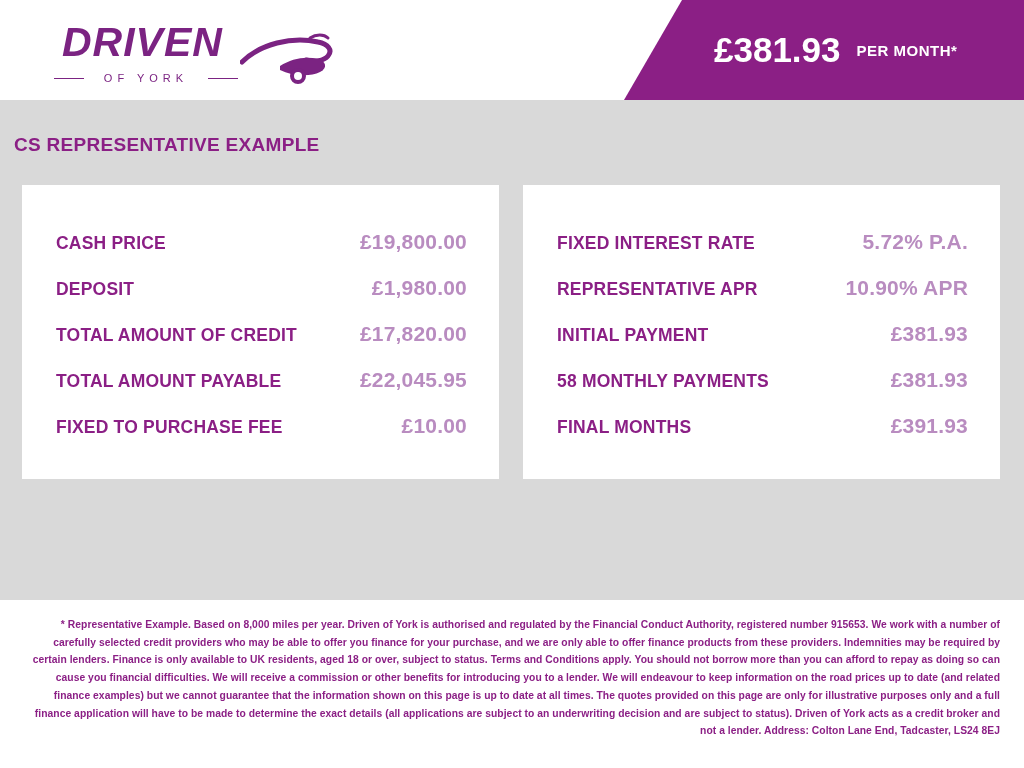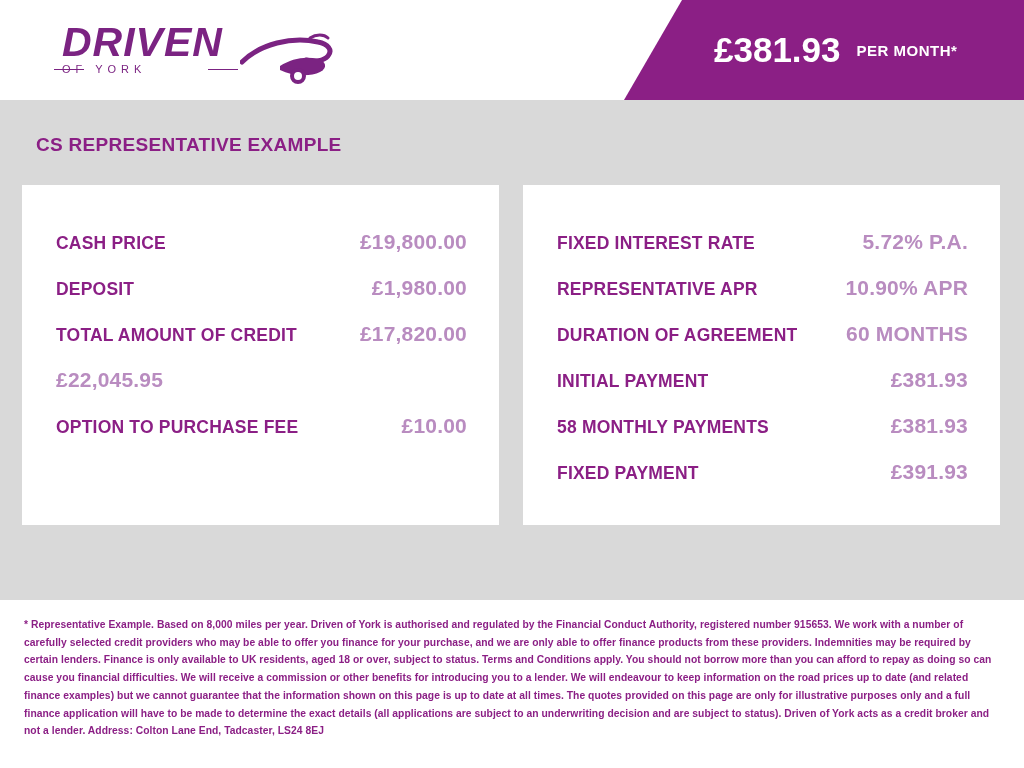--- a/index.html
+++ b/index.html
@@ -33,23 +33,25 @@
   }
   .logo-text {
     font-size: 41px;
     font-weight: bold;
     font-style: italic;
     letter-spacing: 1px;
     color: #7b2382;
     line-height: 1;
   }
   .logo-sub {
+    margin-top: 9px;
     font-size: 11px;
     letter-spacing: 5px;
     color: #7b2382;
+    text-align: center;
     width: 168px;
     position: relative;
   }
   .logo-sub:before, .logo-sub:after {
     content: "";
     position: absolute;
     top: 50%;
     width: 30px;
     height: 1px;
     background: #7b2382;
@@ -96,21 +98,21 @@
     background: #d9d9d9;
     padding: 0;
     height: 500px;
     position: relative;
   }
   .section-title {
     color: #8b1f85;
     font-size: 19px;
     font-weight: bold;
     letter-spacing: 0.3px;
-    padding: 34px 0 0 36px;
+    padding: 34px 0 0 14px;
   }
   .cards {
     display: flex;
     gap: 24px;
     padding: 29px 24px 0 22px;
   }
   .card {
     background: #ffffff;
     width: 483px;
     padding: 34px 22px 30px 22px;
@@ -140,21 +142,21 @@
     background: #ffffff;
     padding: 16px 24px 10px 24px;
     height: 168px;
   }
   .footer p {
     color: #8b1f85;
     font-size: 10.3px;
     font-weight: bold;
     line-height: 1.72;
     letter-spacing: 0.05px;
-    text-align: left;
+    text-align: right;
   }
 </style>
 </head>
 <body>
 
 <div class="page">
 
   <div class="header">
     <div class="logo-wrap">
       <div class="logo-text">DRIVEN</div>
@@ -183,51 +185,48 @@
         </div>
         <div class="row">
           <span class="label">DEPOSIT</span>
           <span class="value">£1,980.00</span>
         </div>
         <div class="row">
           <span class="label">TOTAL AMOUNT OF CREDIT</span>
           <span class="value">£17,820.00</span>
         </div>
         <div class="row">
+          <span class="label">TOTAL AMOUNT PAYABLE</span>
           <span class="value">£22,045.95</span>
         </div>
         <div class="row">
-          <span class="label">OPTION TO PURCHASE FEE</span>
+          <span class="label">FIXED TO PURCHASE FEE</span>
           <span class="value">£10.00</span>
         </div>
       </div>
 
       <div class="card">
         <div class="row">
           <span class="label">FIXED INTEREST RATE</span>
           <span class="value">5.72% P.A.</span>
         </div>
         <div class="row">
           <span class="label">REPRESENTATIVE APR</span>
           <span class="value">10.90% APR</span>
         </div>
         <div class="row">
-          <span class="label">DURATION OF AGREEMENT</span>
-          <span class="value">60 MONTHS</span>
-        </div>
-        <div class="row">
           <span class="label">INITIAL PAYMENT</span>
           <span class="value">£381.93</span>
         </div>
         <div class="row">
           <span class="label">58 MONTHLY PAYMENTS</span>
           <span class="value">£381.93</span>
         </div>
         <div class="row">
-          <span class="label">FIXED PAYMENT</span>
+          <span class="label">FINAL MONTHS</span>
           <span class="value">£391.93</span>
         </div>
       </div>
     </div>
   </div>
 
   <div class="footer">
     <p>* Representative Example. Based on 8,000 miles per year. Driven of York is authorised and regulated by the Financial Conduct Authority, registered number 915653. We work with a number of carefully selected credit providers who may be able to offer you finance for your purchase, and we are only able to offer finance products from these providers. Indemnities may be required by certain lenders. Finance is only available to UK residents, aged 18 or over, subject to status. Terms and Conditions apply. You should not borrow more than you can afford to repay as doing so can cause you financial difficulties. We will receive a commission or other benefits for introducing you to a lender. We will endeavour to keep information on the road prices up to date (and related finance examples) but we cannot guarantee that the information shown on this page is up to date at all times. The quotes provided on this page are only for illustrative purposes only and a full finance application will have to be made to determine the exact details (all applications are subject to an underwriting decision and are subject to status). Driven of York acts as a credit broker and not a lender. Address: Colton Lane End, Tadcaster, LS24 8EJ</p>
   </div>
 

